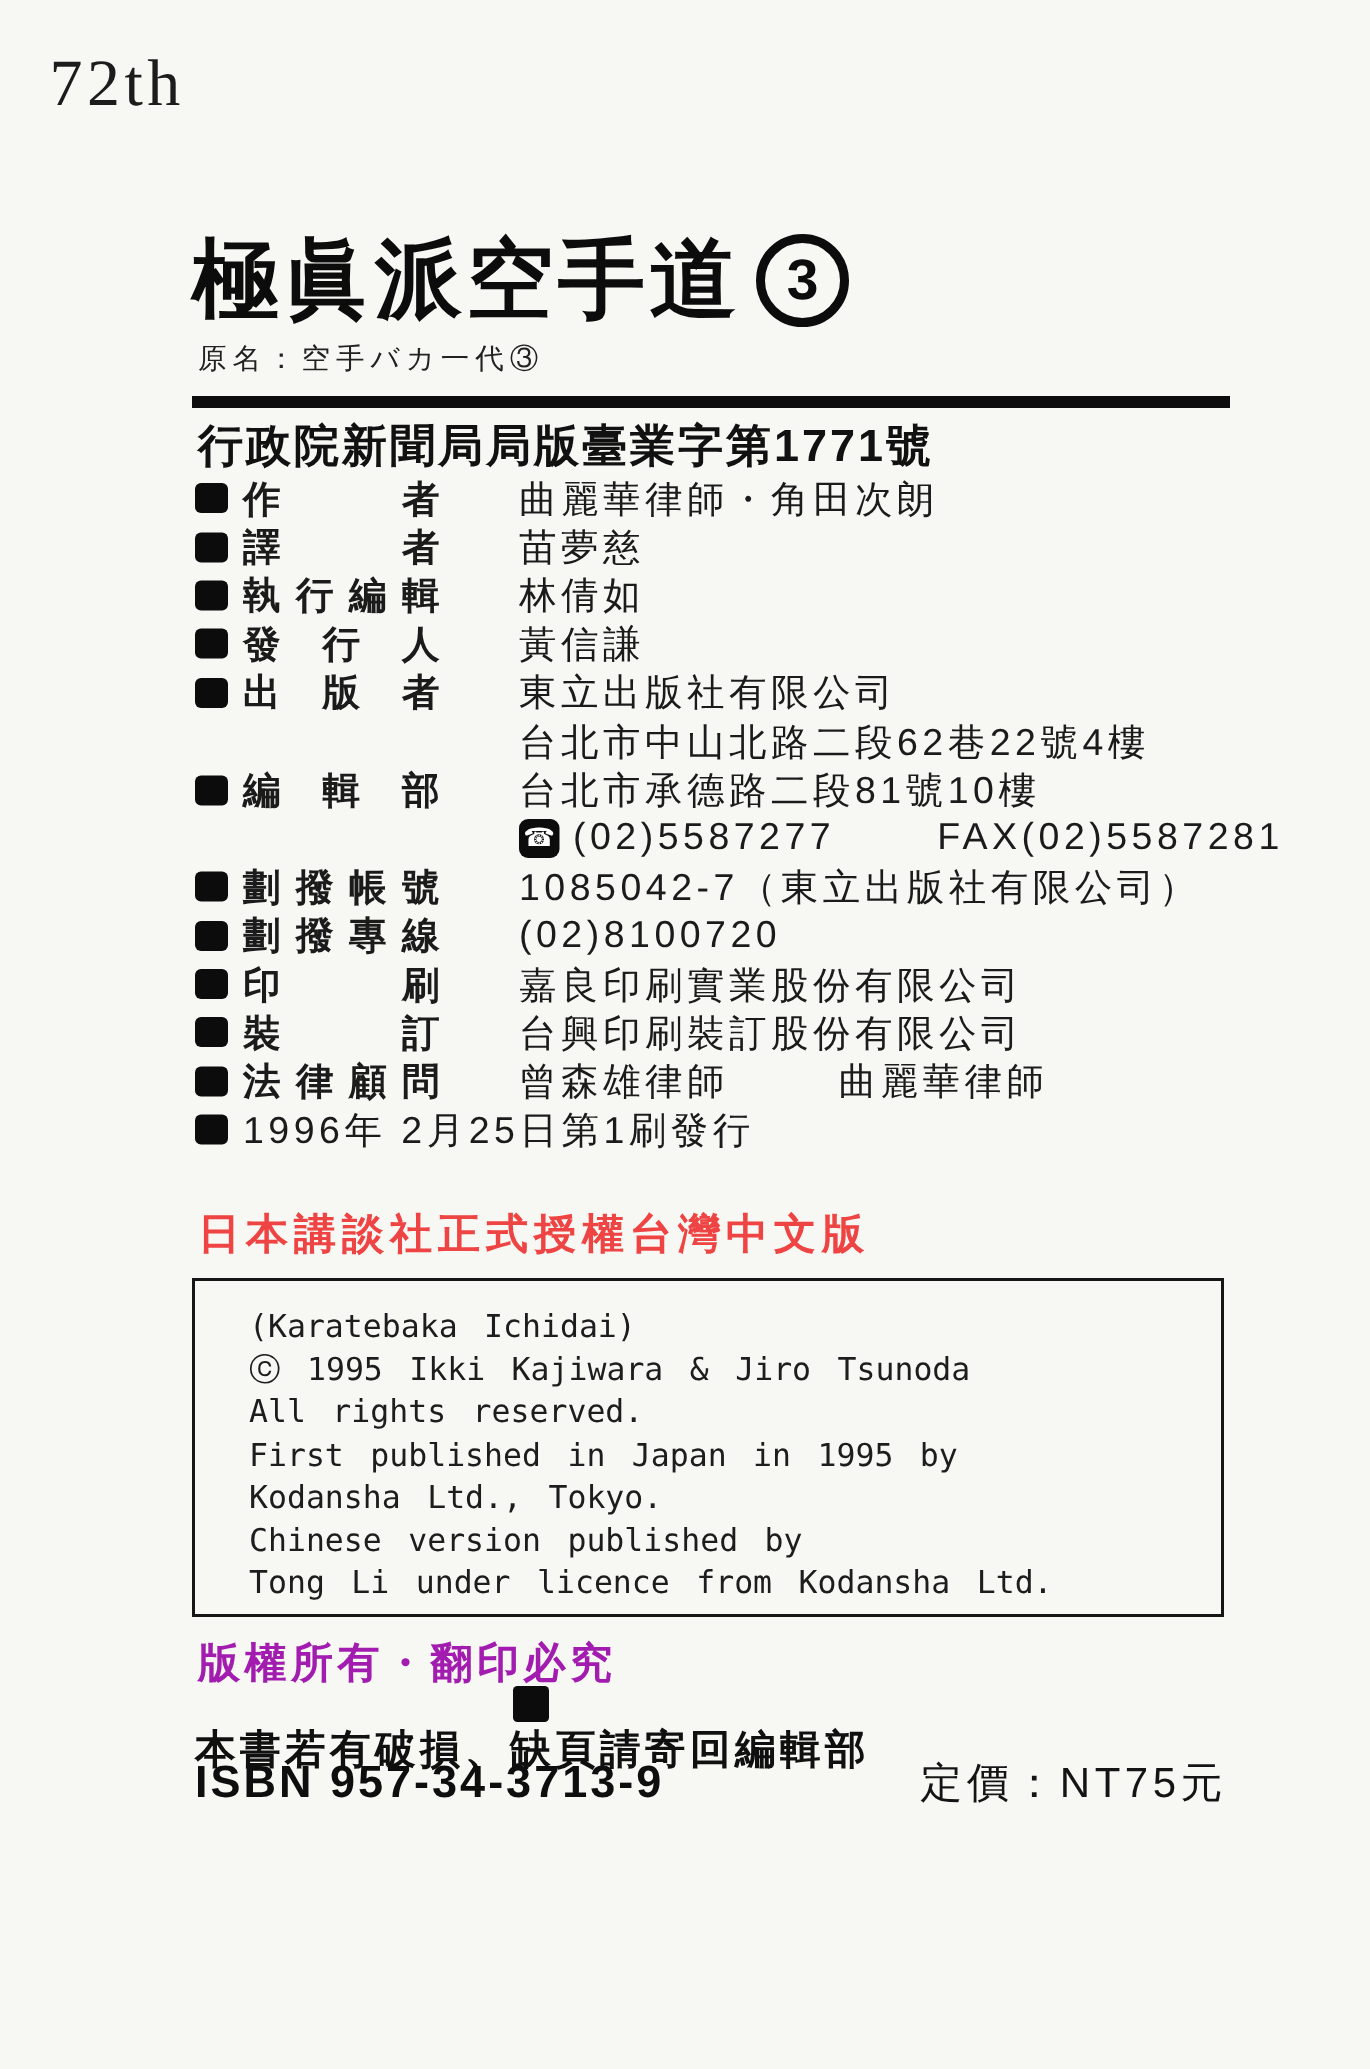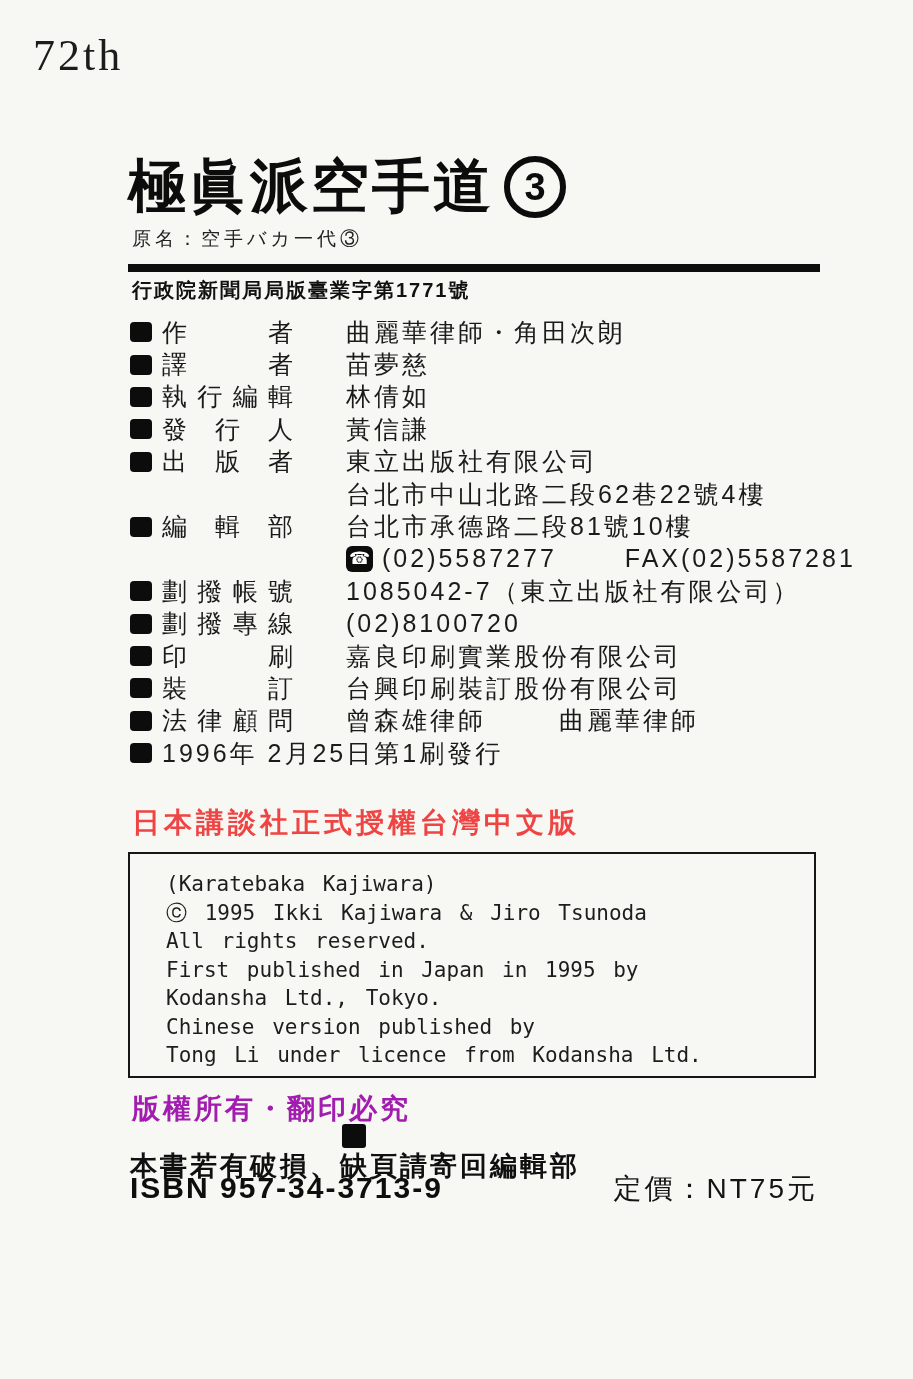--- a/index.html
+++ b/index.html
@@ -30,38 +30,38 @@
   }
   .original-title{
     left:132px;top:226px;
     font-size:19px;letter-spacing:4px;color:#222;
   }
   .rule{
     left:128px;top:264px;width:692px;height:8px;background:#0d0d0d;
   }
   .gio{
     left:132px;top:277px;
-    font-size:20px;font-weight:bold;letter-spacing:2px;color:#111;
+    font-size:30px;font-weight:bold;letter-spacing:2px;color:#111;
   }
   
   .rows{left:130px;top:316px;width:700px;}
   .row{
     display:flex;align-items:center;height:32.4px;
     font-size:25px;color:#1b1b1b;
   }
   .bullet{
     width:22px;height:20px;background:#0c0c0c;border-radius:4px;
     flex:0 0 auto;margin-right:10px;
   }
   .row.no-bullet .bullet{visibility:hidden;}
   .label{
     flex:0 0 auto;width:132px;margin-right:52px;
     text-align:justify;text-align-last:justify;
     -moz-text-align-last:justify;text-justify:inter-character;
-    font-weight:400;letter-spacing:1px;
+    font-weight:700;letter-spacing:1px;
   }
   .value{letter-spacing:3px;white-space:nowrap;}
   .value2{letter-spacing:3px;white-space:nowrap;}
   .row.phone-row .value2{margin-left:68px;}
   .row.lawyers .value2{margin-left:73px;}
   .phone-icon{
     display:inline-flex;align-items:center;justify-content:center;
     width:27px;height:26px;background:#0c0c0c;border-radius:6px;
     color:#fff;font-size:17px;margin-right:9px;flex:0 0 auto;
   }
@@ -186,21 +186,21 @@
   </div>
   <div class="row">
     <span class="bullet"></span>
     <span class="value">1996年 2月25日第1刷發行</span>
   </div>
 </div>
 
 <div class="abs authorization">日本講談社正式授權台灣中文版</div>
 
 <div class="abs license-box">
-  <div class="license-line">(Karatebaka Kajiwara)</div>
+  <div class="license-line">(Karatebaka Ichidai)</div>
   <div class="license-line">ⓒ 1995 Ikki Kajiwara &amp; Jiro Tsunoda</div>
   <div class="license-line">All rights reserved.</div>
   <div class="license-line">First published in Japan in 1995 by</div>
   <div class="license-line">Kodansha Ltd., Tokyo.</div>
   <div class="license-line">Chinese version published by</div>
   <div class="license-line">Tong Li under licence from Kodansha Ltd.</div>
 </div>
 
 <div class="abs copyright-notice">版權所有・翻印必究</div>
 

